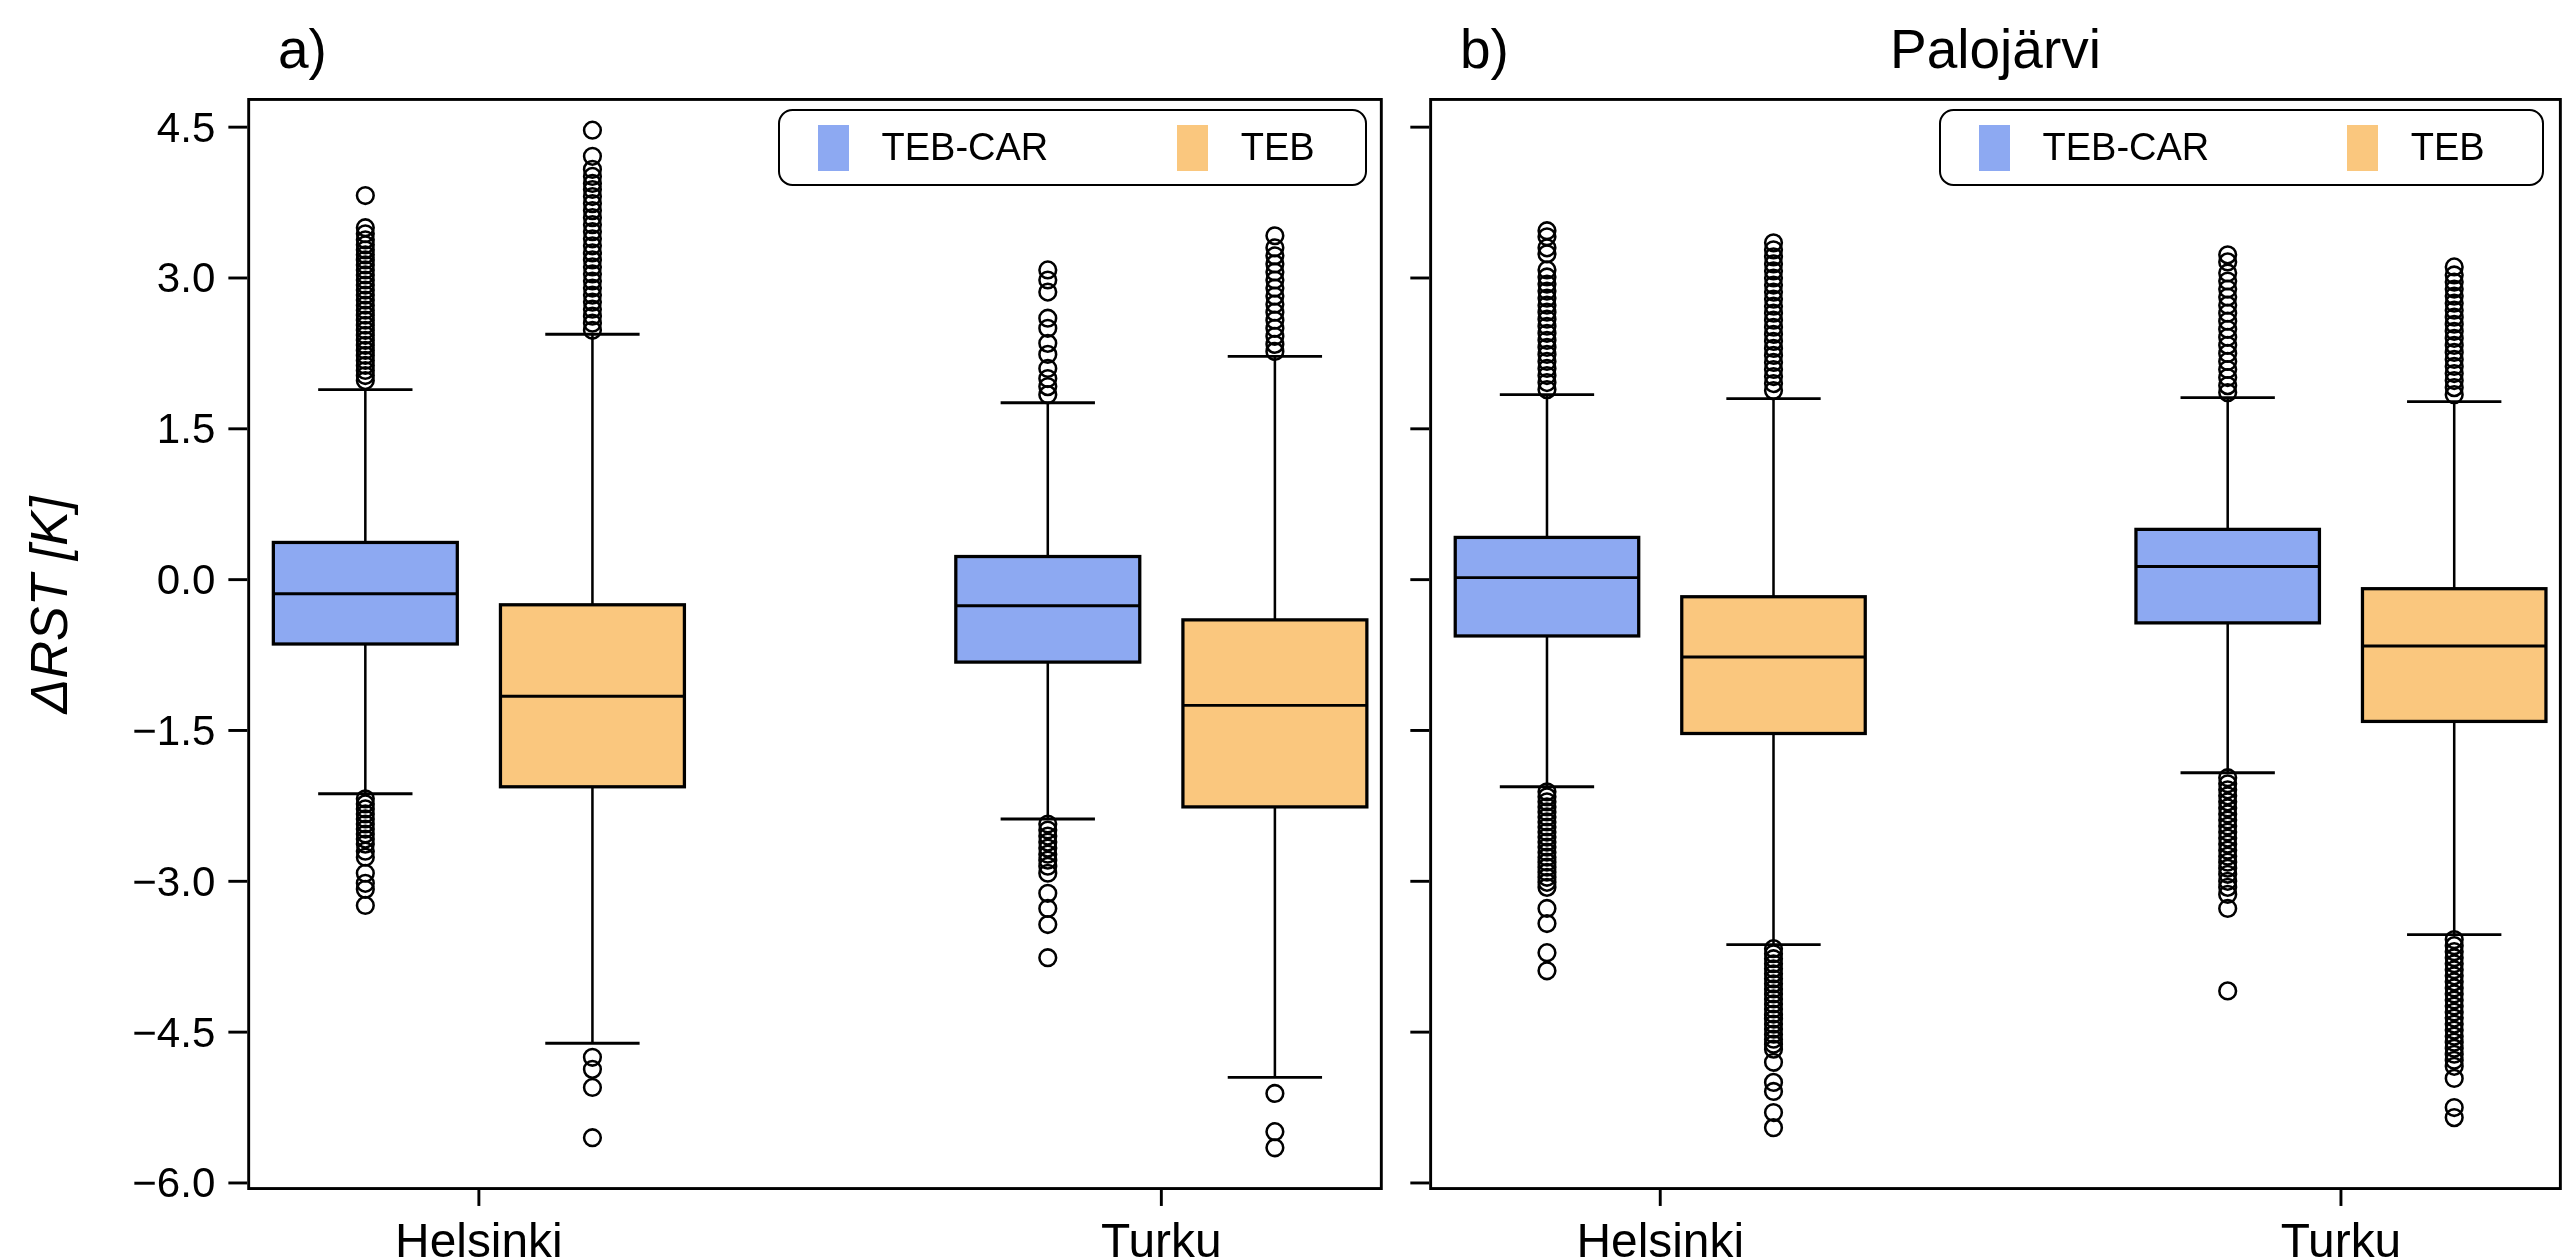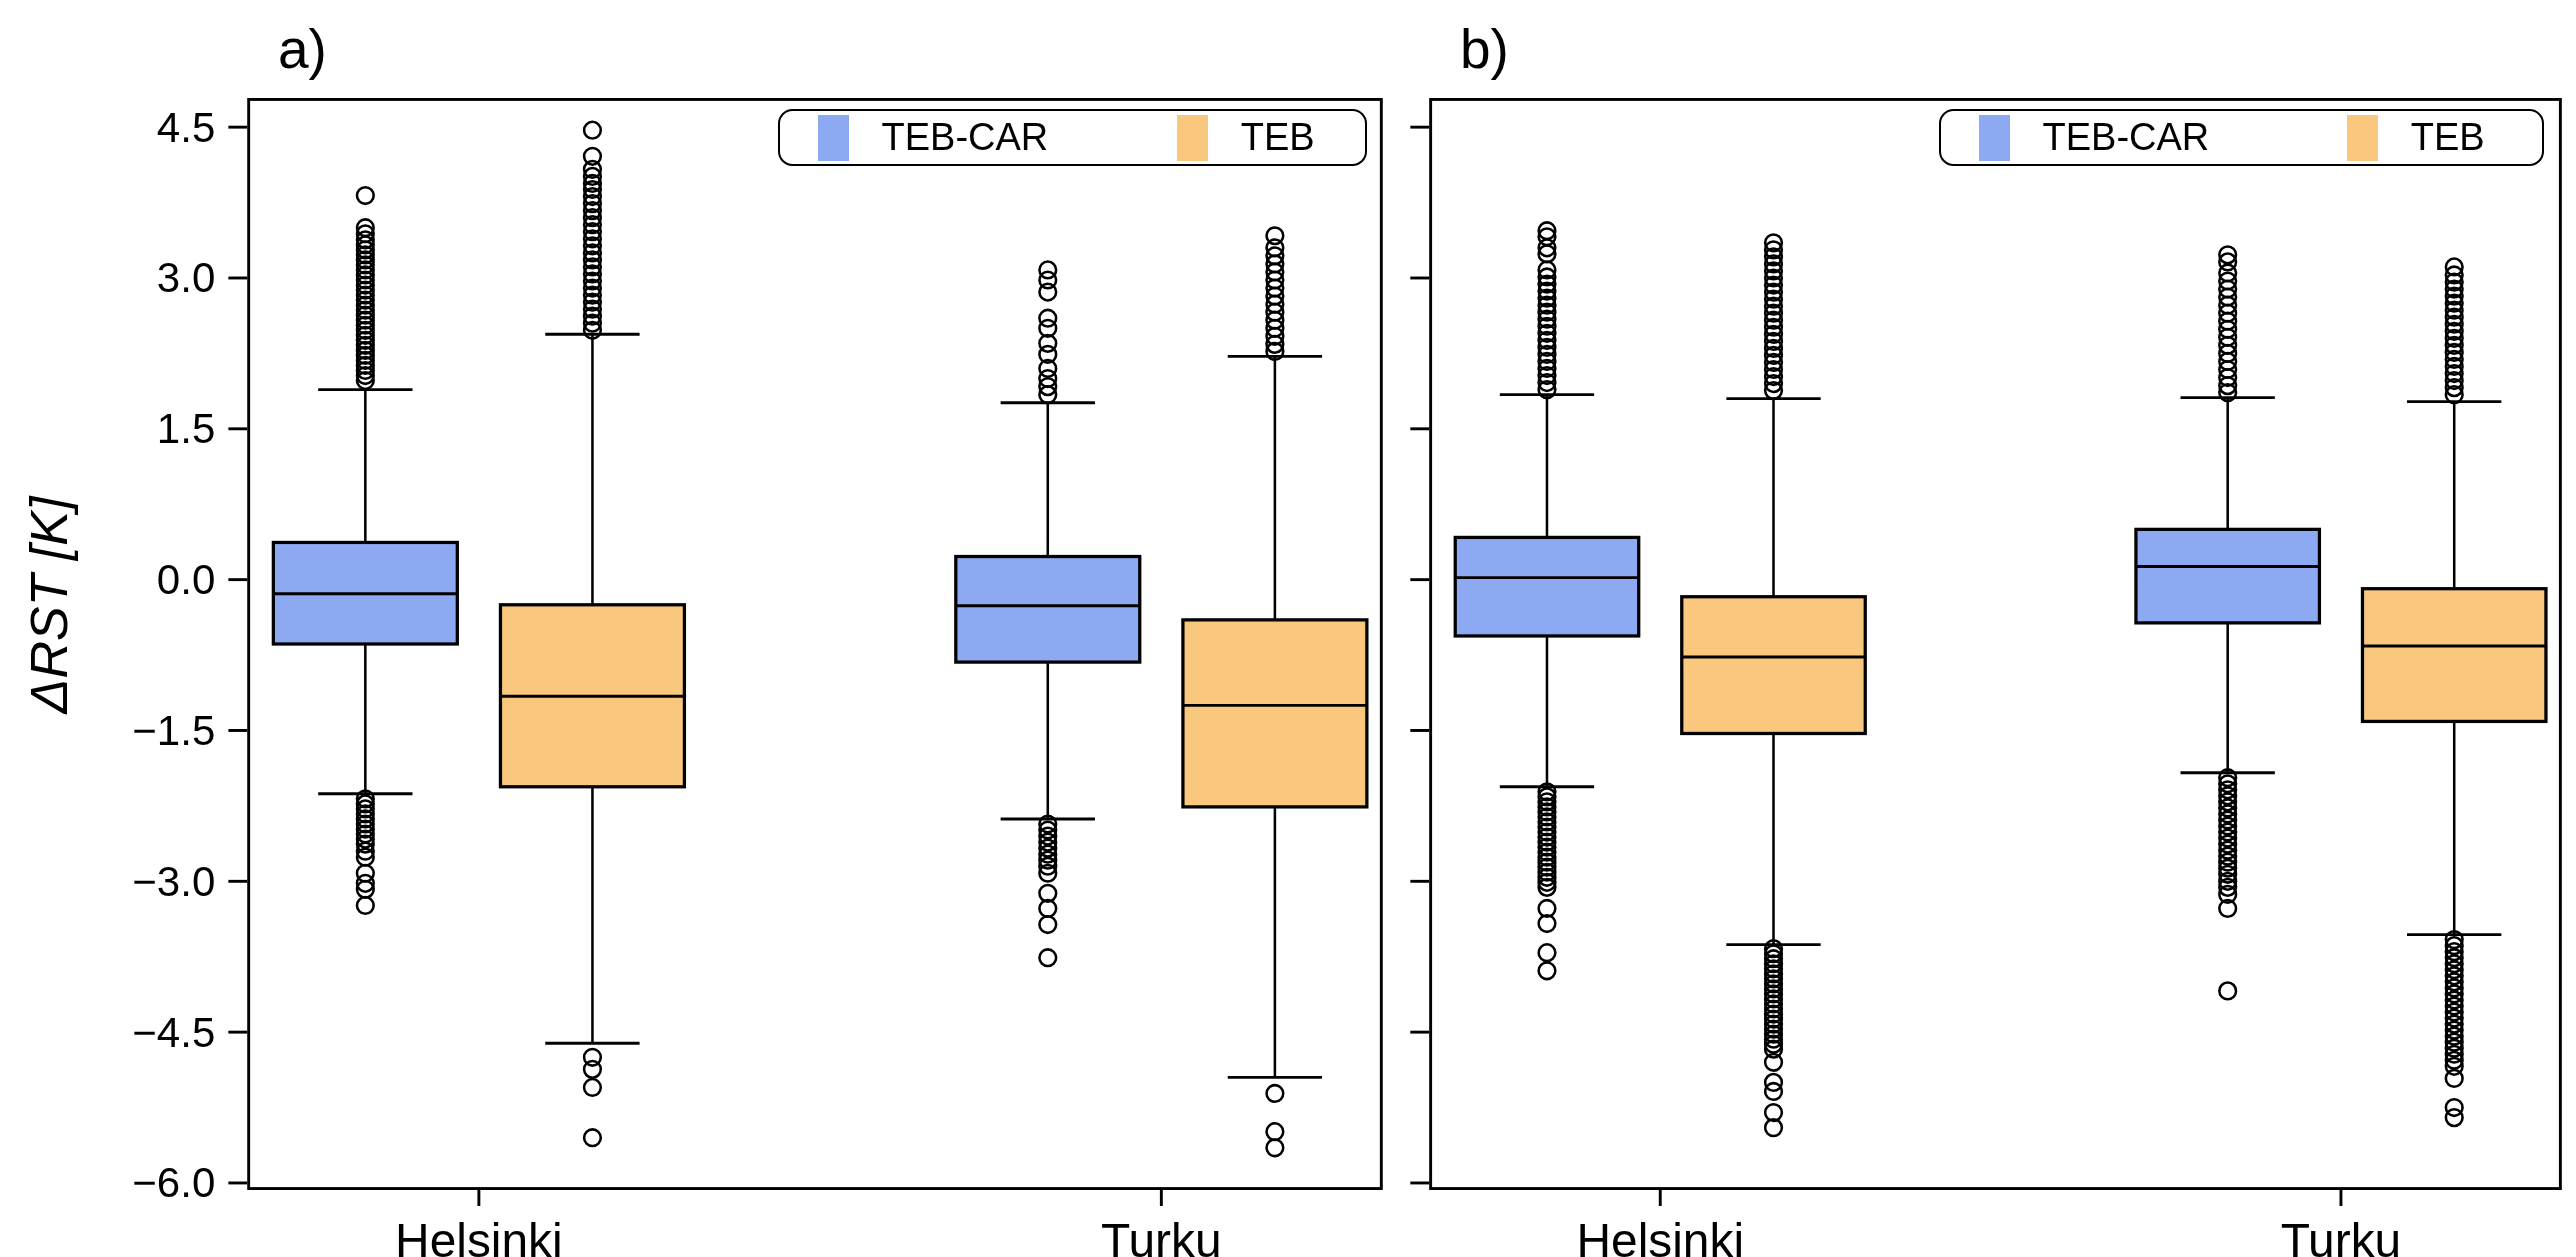--- a/index.html
+++ b/index.html
@@ -4,36 +4,39 @@
 <style>
   html,body{margin:0;padding:0;background:#ffffff;}
   #figure{position:relative;width:2576px;height:1258px;background:#ffffff;overflow:hidden;
           font-family:"Liberation Sans","DejaVu Sans",sans-serif;color:#000;}
   .panel-title-row{position:absolute;top:13px;height:73px;line-height:73px;font-size:55px;}
   .panel-label{position:absolute;top:13px;height:73px;line-height:73px;font-size:55px;}
   .panel-title{width:100%;text-align:center;}
   .ylabel{position:absolute;left:-154px;top:565px;width:406px;height:80px;line-height:80px;
           text-align:center;font-size:52px;font-style:italic;transform:rotate(-90deg);}
   .plot-svg{position:absolute;overflow:visible;}
-  .legend{position:absolute;height:57px;border:2.9px solid #000;border-radius:14.5px;background:#fff;
+  .legend{position:absolute;height:77px;border:2.9px solid #000;border-radius:14.5px;background:#fff;
           display:flex;align-items:center;padding:0 38px;box-sizing:border-box;z-index:5;}
   .legend-entry{display:flex;align-items:center;}
   .legend-patch{width:30.5px;height:46px;margin-right:33px;}
   .legend-label{font-size:38px;white-space:nowrap;}
 </style>
 </head>
 <body>
 
 <div id="figure">
 
   <div class="ylabel">ΔRST [K]</div>
 
   <div class="panel-label" style="left:278px;">a)</div>
 
   <div class="panel-label" style="left:1460px;">b)</div>
+  <div class="panel-title-row" style="left:1429px;width:1133px;">
+    <div class="panel-title">Palojärvi</div>
+  </div>
 
   <svg class="plot-svg" style="left:247px;top:98px;" width="1136" height="1092" viewBox="0 0 1565 1505">
       <rect x="2" y="2" width="1561" height="1501" fill="none" stroke="#000" stroke-width="4"></rect>
       <line x1="-26" y1="40.18876611418049" x2="0" y2="40.18876611418049" stroke="#000" stroke-width="4"></line>
       <text x="-44" y="60.18876611418049" text-anchor="end" font-size="58" font-family="Liberation Sans, DejaVu Sans, sans-serif">4.5</text>
       <line x1="-26" y1="248.0616942909761" x2="0" y2="248.0616942909761" stroke="#000" stroke-width="4"></line>
       <text x="-44" y="268.0616942909761" text-anchor="end" font-size="58" font-family="Liberation Sans, DejaVu Sans, sans-serif">3.0</text>
       <line x1="-26" y1="455.93462246777165" x2="0" y2="455.93462246777165" stroke="#000" stroke-width="4"></line>
       <text x="-44" y="475.93462246777165" text-anchor="end" font-size="58" font-family="Liberation Sans, DejaVu Sans, sans-serif">1.5</text>
       <line x1="-26" y1="663.8075506445672" x2="0" y2="663.8075506445672" stroke="#000" stroke-width="4"></line>

